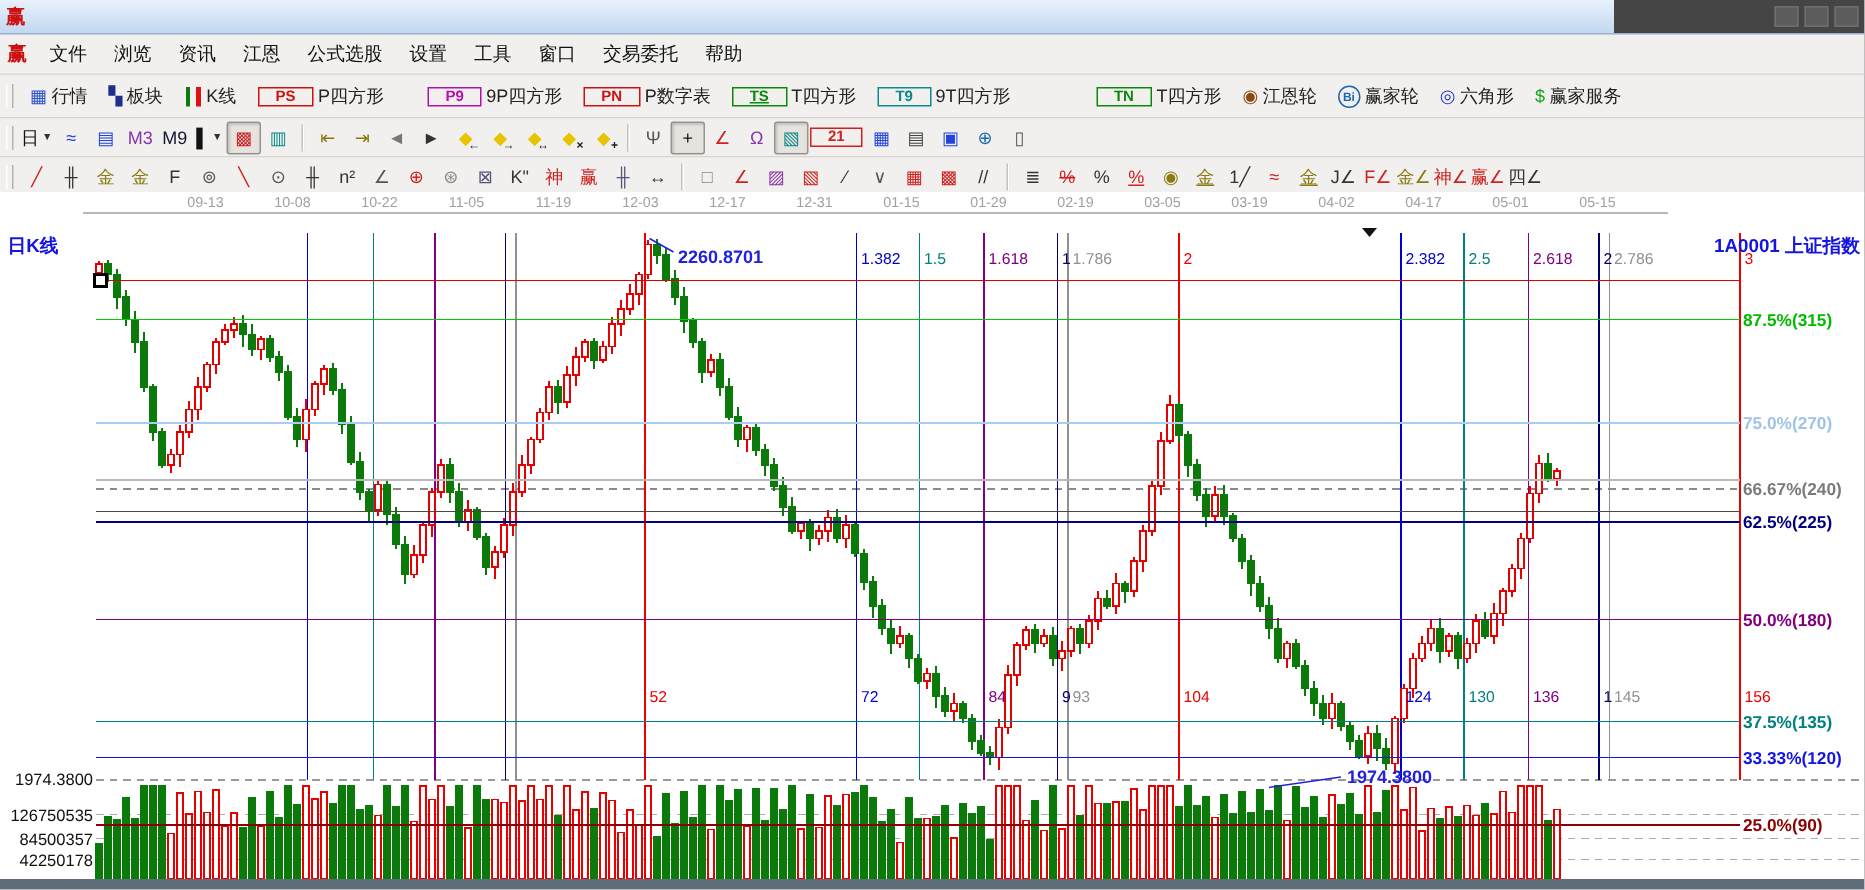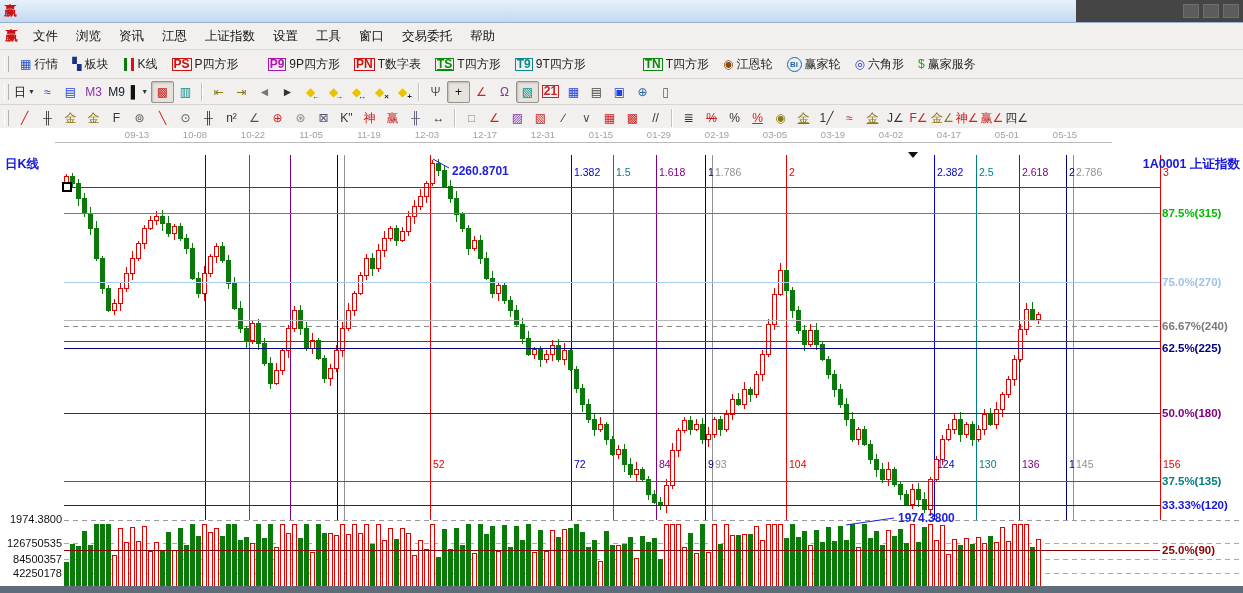--- a/index.html
+++ b/index.html
@@ -22,21 +22,21 @@
   .tb1{height:28px;}  .tb2{height:25px;} .tb3{height:25px;}
   .grip{width:3px;height:16px;border-left:1px solid #ffffff;border-right:1px solid #b5b2ad;margin:0 4px 0 2px;}
   .sep{width:1px;height:18px;background:#c5c2bd;border-right:1px solid #ffffff;margin:0 4px;}
   .btn{position:relative;display:inline-flex;align-items:center;justify-content:center;
        min-width:21px;height:20px;font-size:12px;border:1px solid transparent;border-radius:2px;line-height:1;}
   .btn.pressed{border-color:#96938e;background:#e6e3de;box-shadow:inset 1px 1px 2px rgba(0,0,0,.18);}
   .btn .sub{position:absolute;font-size:8px;color:#222;font-weight:bold;bottom:1px;right:1px;}
   .btn .dd{font-size:7px;color:#333;margin-left:2px;}
   .t1item{display:inline-flex;align-items:center;gap:3px;padding:0 6px;height:22px;font-size:12px;color:#222;}
   .gicon{font-size:12px;line-height:1;}
-  .boxicon{font-size:12px;font-weight:bold;border:1px solid currentColor;padding:0 1px;line-height:11px;}
+  .boxicon{font-size:10px;font-weight:bold;border:1px solid currentColor;padding:0 11px;line-height:11px;}
   .circleicon{font-size:8px;font-weight:bold;border:1px solid currentColor;border-radius:50%;
               width:13px;height:13px;line-height:13px;text-align:center;}
   .candleicon{display:inline-block;width:12px;height:13px;
      background:linear-gradient(#fff,#fff) ,
                 linear-gradient(90deg, transparent 1px,#0a7a0a 1px,#0a7a0a 4px,transparent 4px,transparent 8px,#dd1111 8px,#dd1111 11px,transparent 11px);
      background-size:0 0,12px 13px;}
   .strike{text-decoration:line-through;}
   .uline{text-decoration:underline;}
   
   #chart-area{position:absolute;left:0;top:128px;width:1243px;height:465px;background:#ffffff;}
@@ -55,21 +55,21 @@
       <span class="wbtn"></span>
     </div>
   </div>
 
   <div class="menubar">
     <span class="logo">赢</span>
   <span class="mitem">文件</span>
       <span class="mitem">浏览</span>
       <span class="mitem">资讯</span>
       <span class="mitem">江恩</span>
-      <span class="mitem">上证指数</span>
+      <span class="mitem">公式选股</span>
       <span class="mitem">设置</span>
       <span class="mitem">工具</span>
       <span class="mitem">窗口</span>
       <span class="mitem">交易委托</span>
       <span class="mitem">帮助</span>
     </div>
 
   <div class="tb tb1">
       <span class="grip"></span>
       <span class="btn t1item">
@@ -87,21 +87,21 @@
       <span class="btn t1item">
         <span class="boxicon" style="color: rgb(204, 17, 17);">PS</span>
         <span>P四方形</span>
       </span>
       <span class="btn t1item">
         <span class="boxicon" style="color: rgb(176, 17, 176); margin-left: 15px;">P9</span>
         <span>9P四方形</span>
       </span>
       <span class="btn t1item">
         <span class="boxicon" style="color: rgb(204, 17, 17);">PN</span>
-        <span>T数字表</span>
+        <span>P数字表</span>
       </span>
       <span class="btn t1item">
         <span class="boxicon" style="color: rgb(10, 138, 10); text-decoration: underline;">TS</span>
         <span>T四方形</span>
       </span>
       <span class="btn t1item">
         <span class="boxicon" style="color: rgb(10, 138, 138);">T9</span>
         <span>9T四方形</span>
       </span>
       <span class="btn t1item">

